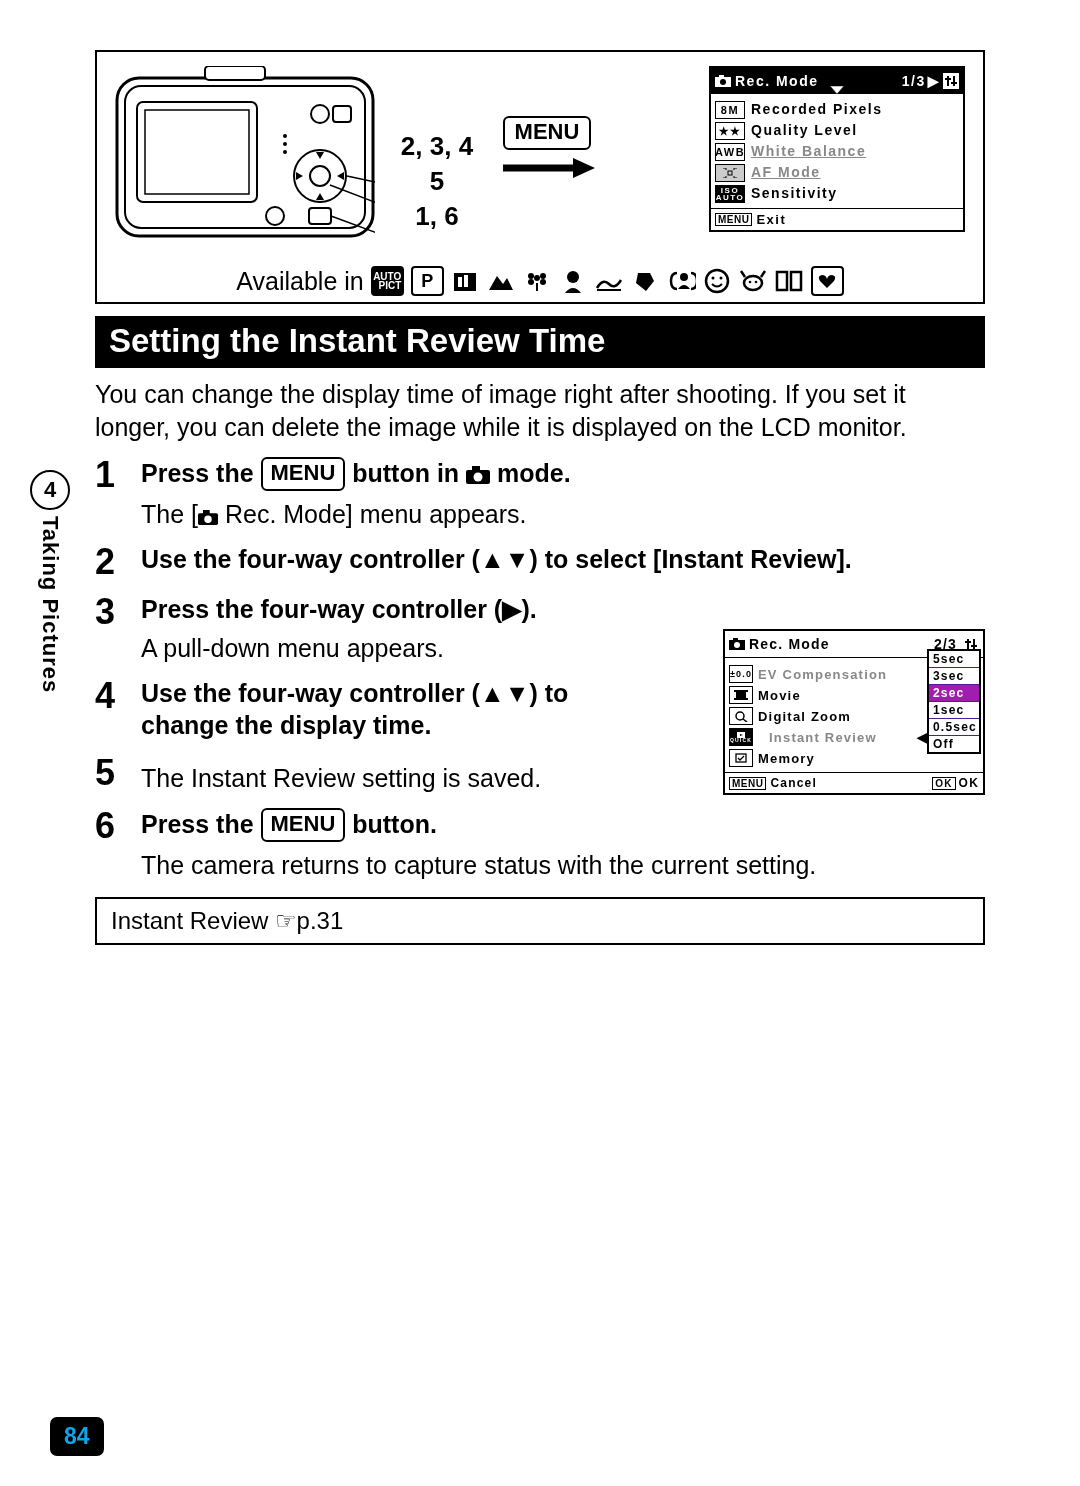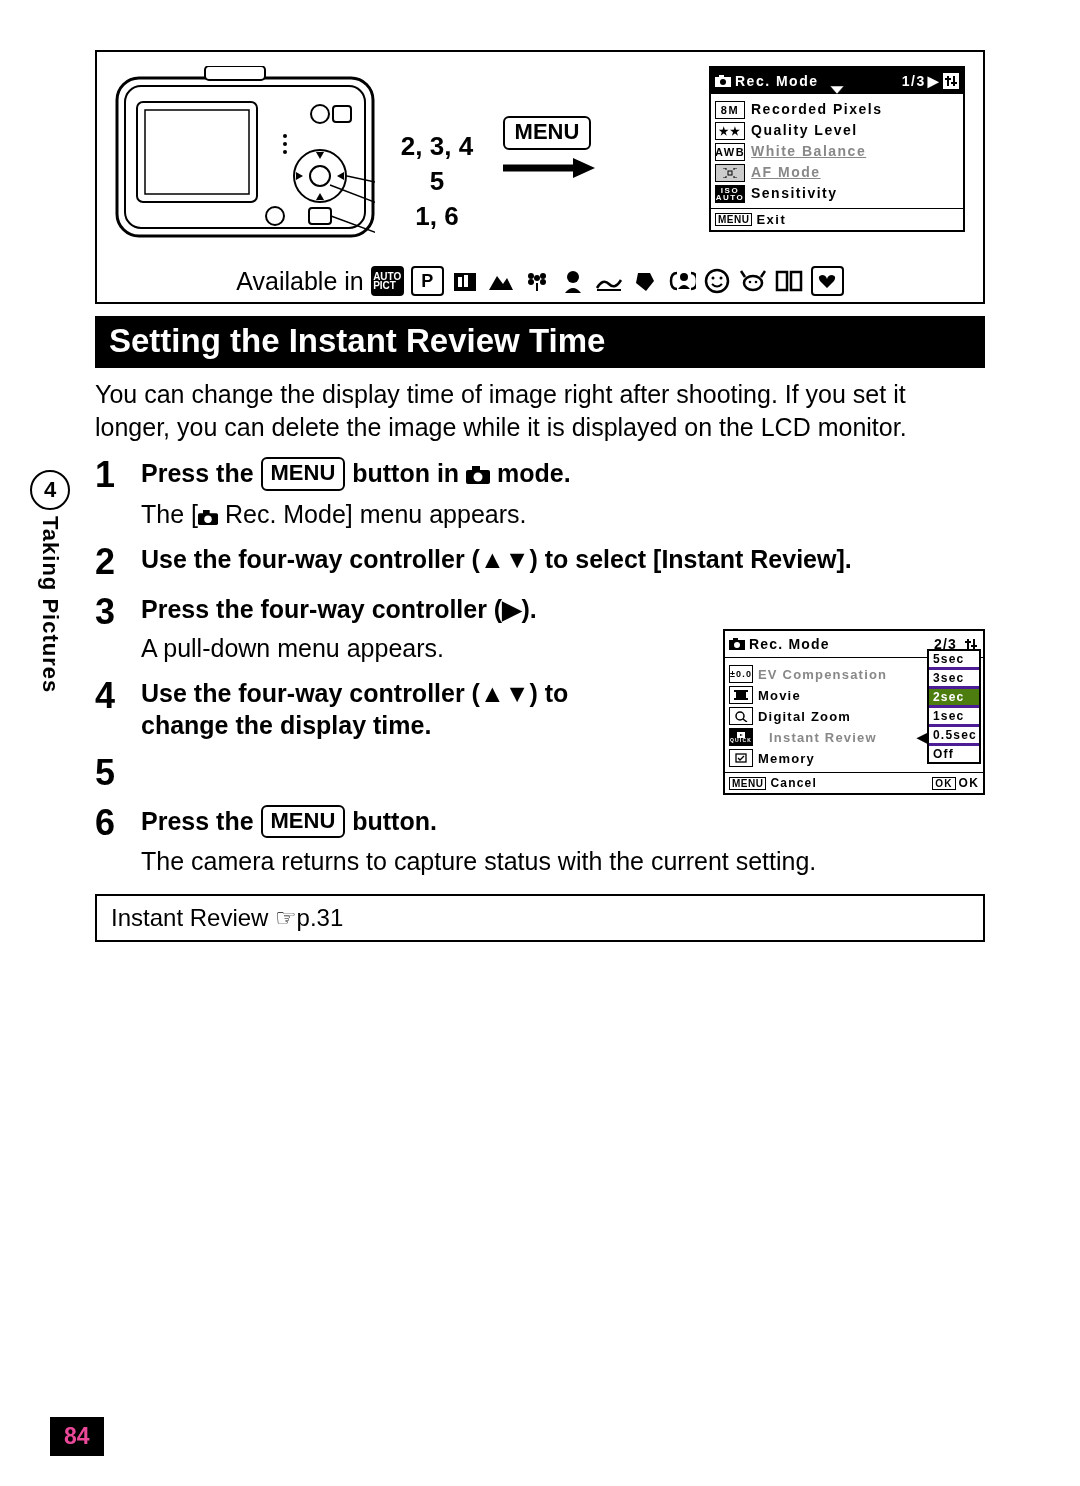--- a/index.html
+++ b/index.html
@@ -131,21 +131,21 @@
     gap: 4px;
     font-size: 13px;
   }
   .tiny-menu-box {
     border: 1px solid #000;
     font-size: 10px;
     padding: 0 2px;
     letter-spacing: 0.5px;
   }
   .available-row {
-    text-align: left;
+    text-align: right;
     font-size: 25px;
     margin-top: 6px;
     display: flex;
     align-items: center;
     justify-content: center;
     gap: 7px;
     flex-wrap: wrap;
   }
   .mode-icon {
     display: inline-flex;
@@ -269,24 +269,24 @@
     position: absolute;
     right: 2px;
     top: -9px;
     border: 2px solid #000;
     background: #fff;
     font-size: 12px;
     width: 50px;
   }
   .dropdown div {
     padding: 1px 4px;
-    border-bottom: 3px solid #4c1d95;
+    border-bottom: 1px solid #4c1d95;
   }
   .dropdown div:last-child { border-bottom: none; }
-  .dropdown .sel { background: #4d7c0f; color: #fff; }
+  .dropdown .sel { background: #a21caf; color: #fff; }
   .lcd2-footer {
     border-top: 1px solid #000;
     padding: 3px 4px;
     display: flex;
     align-items: center;
     gap: 4px;
     font-size: 12px;
   }
   .lcd2-footer .right { margin-left: auto; display: flex; align-items: center; gap: 3px; }
   .tiny-ok-box { border: 1px solid #000; font-size: 10px; padding: 0 2px; }
@@ -295,24 +295,25 @@
     border: 2px solid #000;
     margin: 16px 0 0 45px;
     padding: 8px 14px;
     font-size: 24px;
   }
   .page-num {
     position: absolute;
     left: 50px;
     bottom: 30px;
     background: #000;
-    color: #ec4899;
+    color: #0ea5e9;
     font-weight: bold;
     font-size: 23px;
     padding: 6px 14px;
+    border-radius: 7px;
   }
   .side-tab {
     position: absolute;
     left: 30px;
     top: 470px;
     display: flex;
     flex-direction: column;
     align-items: center;
   }
   .section-circle {
@@ -685,20 +686,21 @@
     <div class="step-row">
       <div class="step-num">4</div>
       <div class="step-body" style="max-width:490px;">
         <span class="bold">Use the four-way controller (▲▼) to change the display time.</span>
       </div>
     </div>
 
     <div class="step-row">
       <div class="step-num">5</div>
       <div class="step-body">
+        <div class="step-sub">The Instant Review setting is saved.</div>
       </div>
     </div>
 
     <div class="step-row">
       <div class="step-num">6</div>
       <div class="step-body">
         <span class="bold">
           <span>Press the </span><span class="inline-menu">MENU</span><span> button.</span>
         </span>
         <div class="step-sub">The camera returns to capture status with the current setting.</div>

